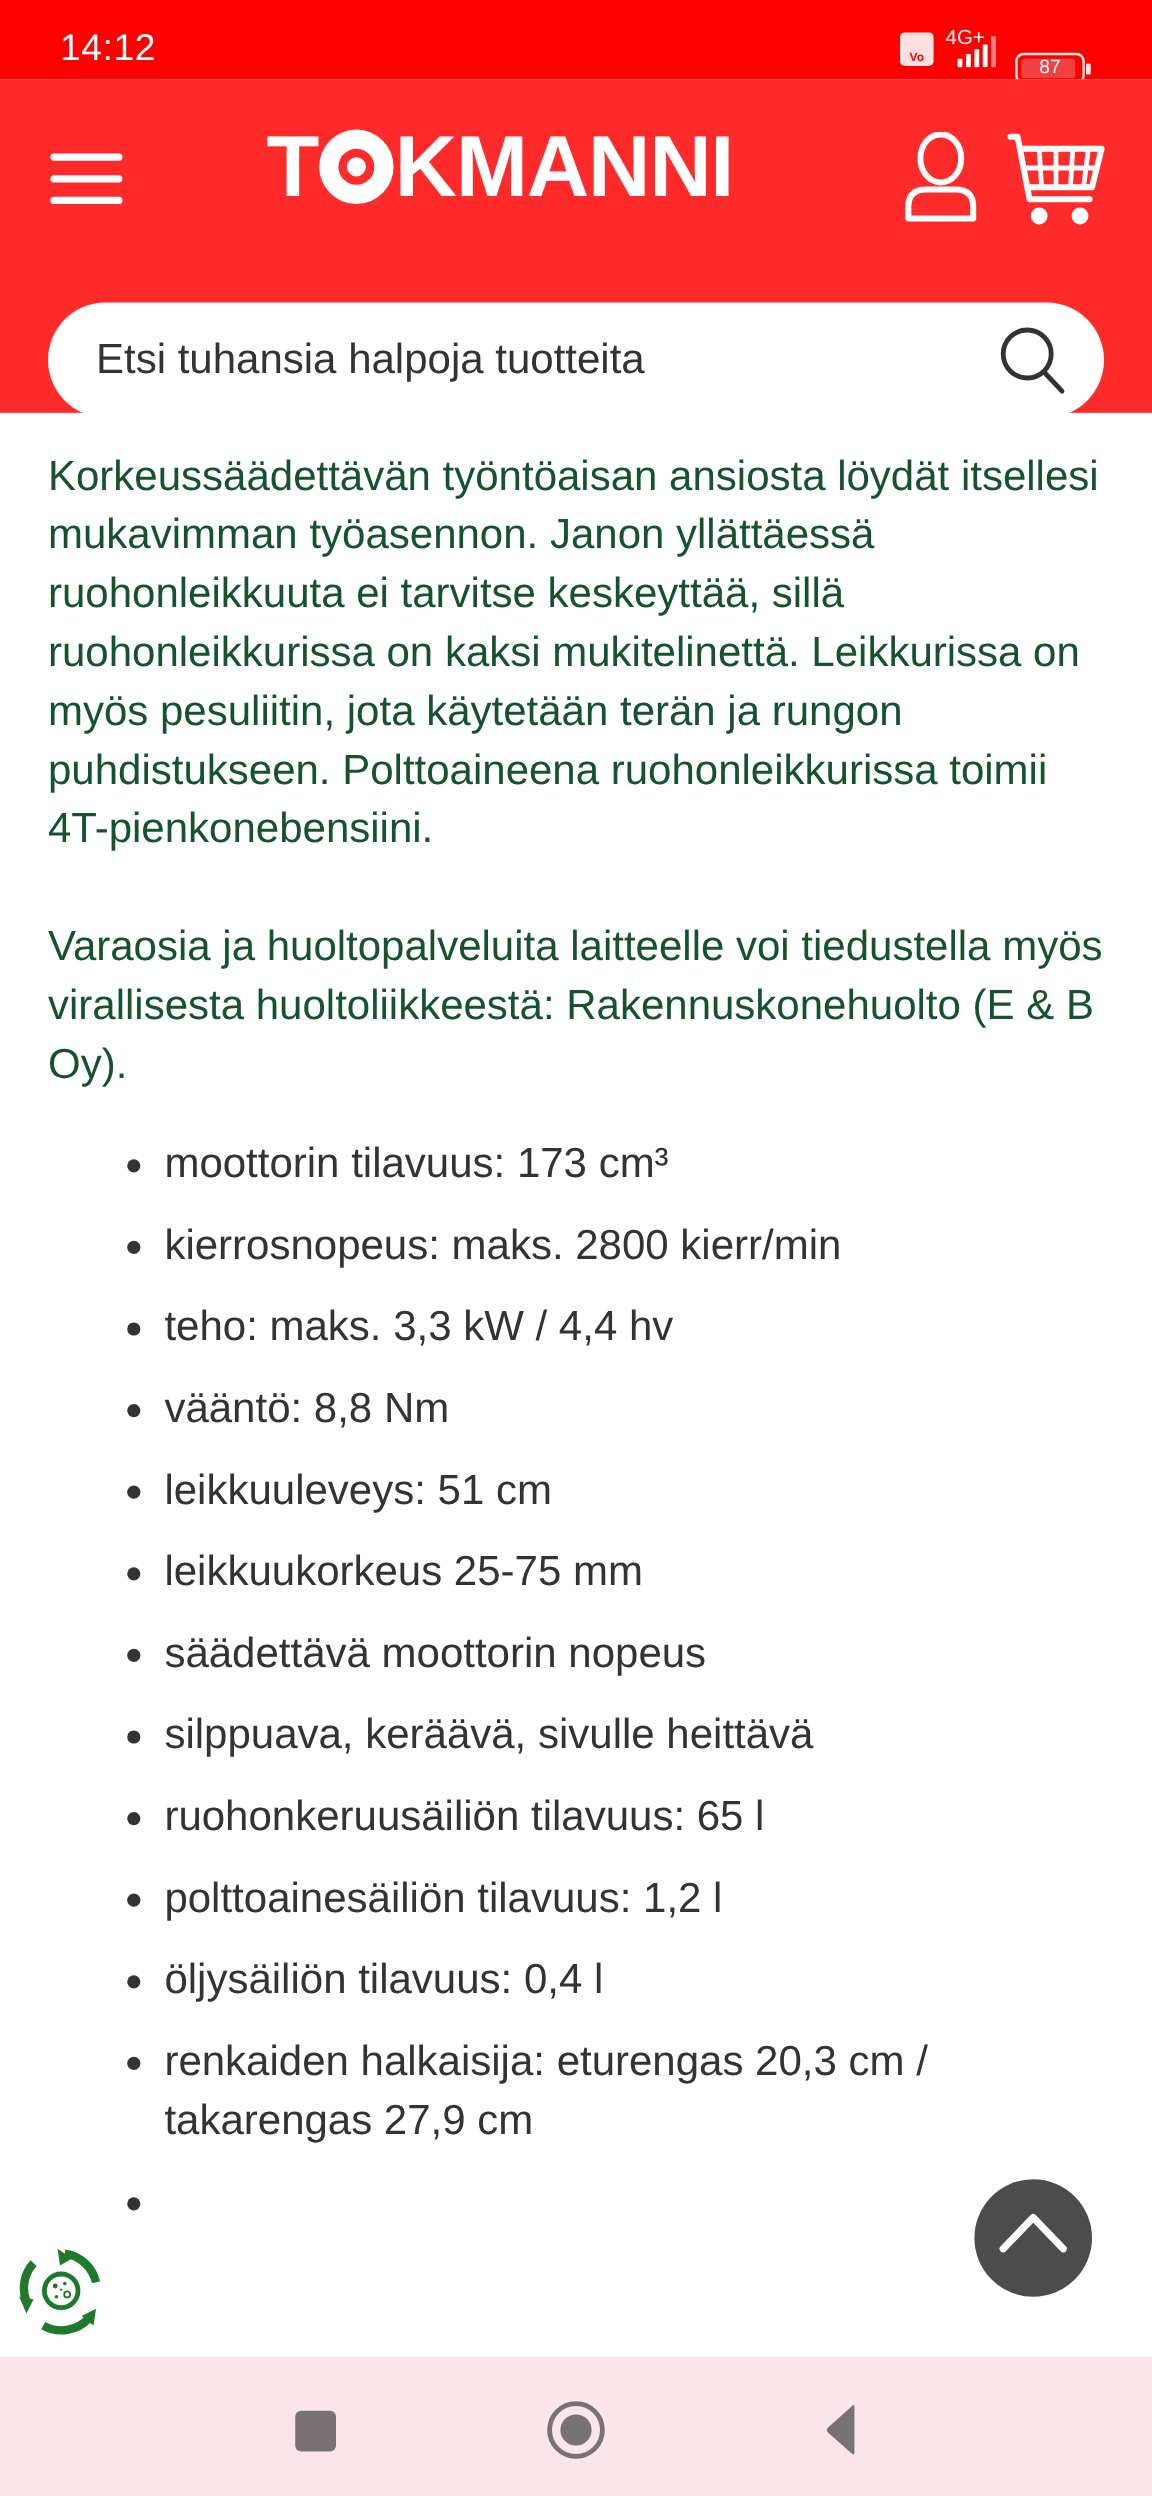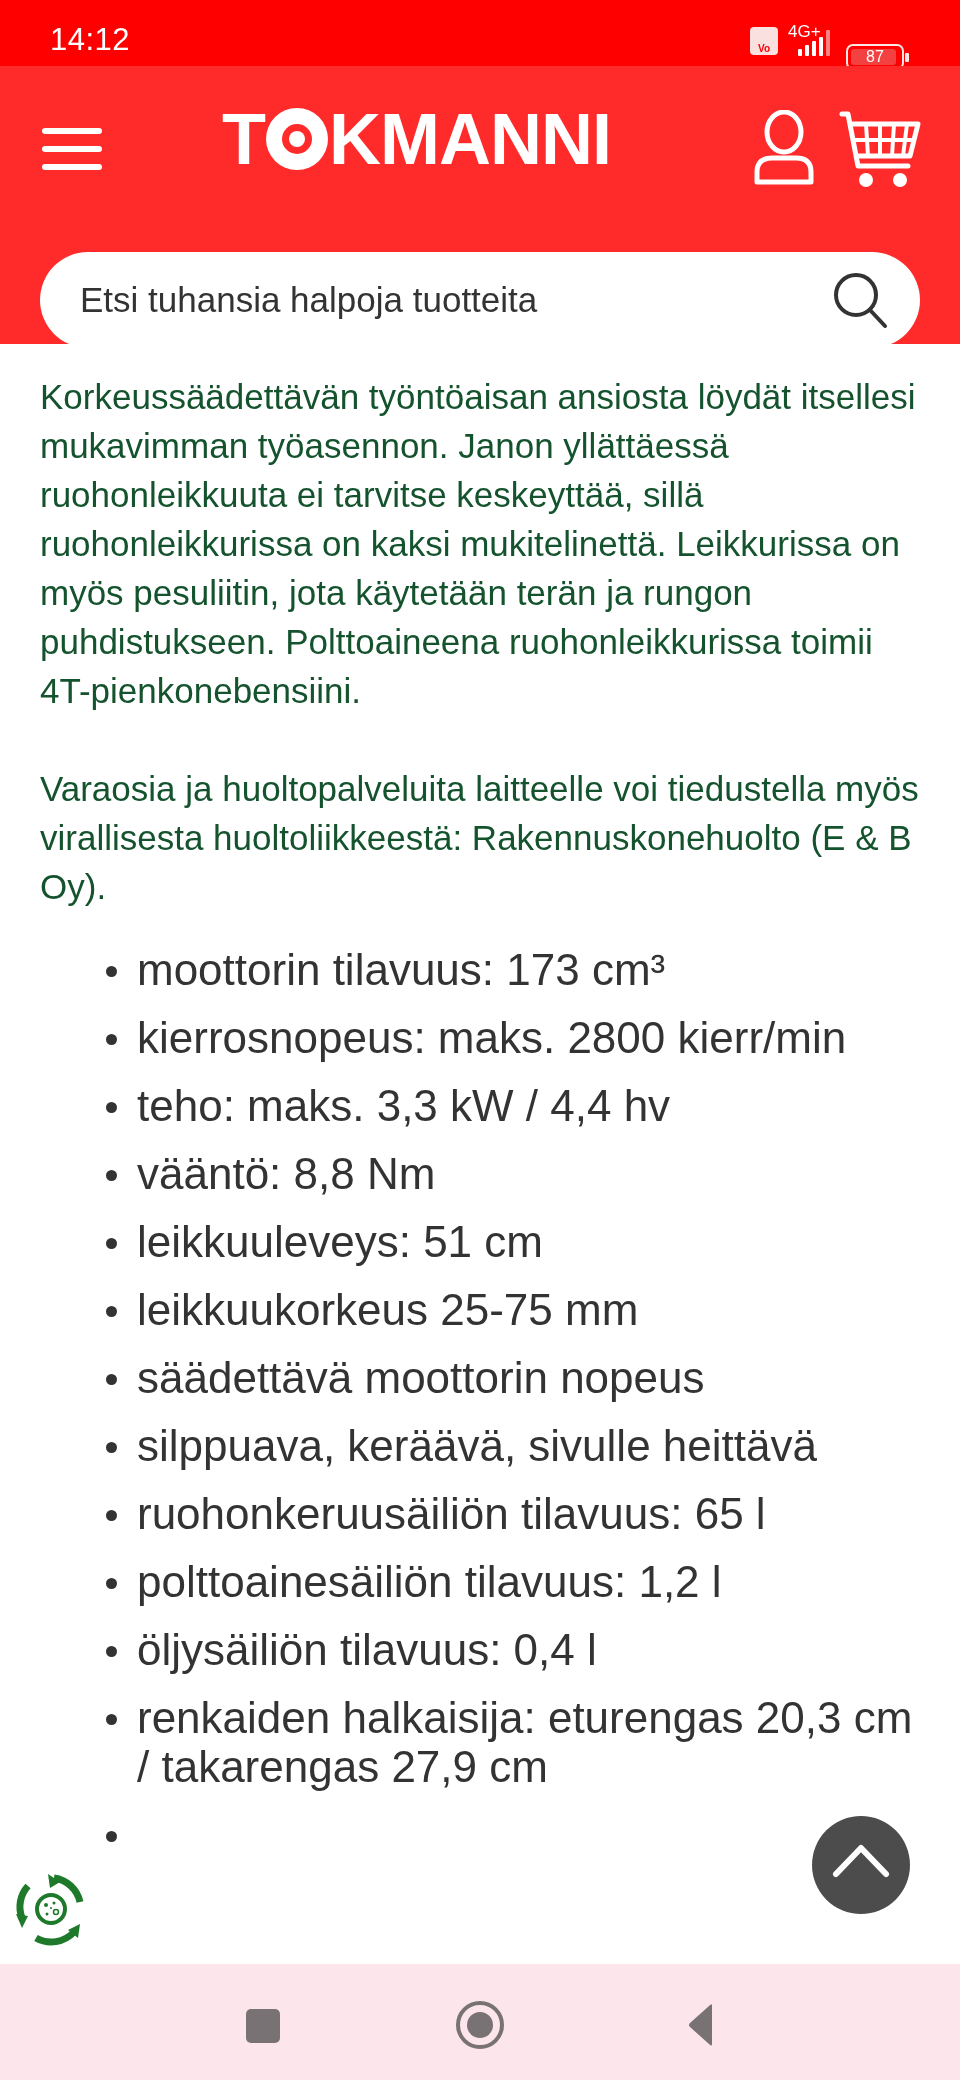--- a/index.html
+++ b/index.html
@@ -31,21 +31,21 @@
 
   .search-box { position: absolute; left: 40px; top: 162px; width: 880px; height: 96px; background: #fff; border-radius: 48px; display: flex; align-items: center; margin-top: 24px; }
   .search-input { border: none; outline: none; background: transparent; font-family: "Liberation Sans", sans-serif; font-size: 35px; color: #333; margin-left: 40px; width: 740px; }
   .search-input::placeholder { color: #333; }
   .search-icon { position: absolute; right: 28px; top: 17px; width: 62px; height: 62px; cursor: pointer; }
 
   .content { position: absolute; top: 344px; left: 0; width: 960px; height: 1620px; overflow: hidden; }
   .para { font-size: 35px; line-height: 49px; color: #14532d; padding: 28px 40px 0 40px; width: 960px; }
   .para + .para { padding-top: 49px; }
   .specs { list-style: none; padding: 34px 40px 0 98px; }
-  .specs li { position: relative; font-size: 44px; line-height: 49px; color: #333; padding-left: 39px; margin-bottom: 19px; }
+  .specs li { position: relative; font-size: 35px; line-height: 49px; color: #333; padding-left: 39px; margin-bottom: 19px; }
   .specs li::before { content: ""; position: absolute; left: 8px; top: 21px; width: 11px; height: 11px; border-radius: 50%; background: #333; }
   .specs li.empty { height: 49px; }
 
   .scroll-top { position: absolute; left: 812px; top: 1816px; width: 98px; height: 98px; border-radius: 50%; background: #4c4c4c; cursor: pointer; }
   .recycle { position: absolute; left: 14px; top: 1872px; width: 74px; height: 74px; cursor: pointer; }
 
   .nav-bar { position: absolute; left: 0; top: 1964px; width: 960px; height: 116px; background: #fce6ec; }
   .nav-btn { position: absolute; top: 36px; width: 60px; height: 50px; cursor: pointer; }
 </style>
 </head>

